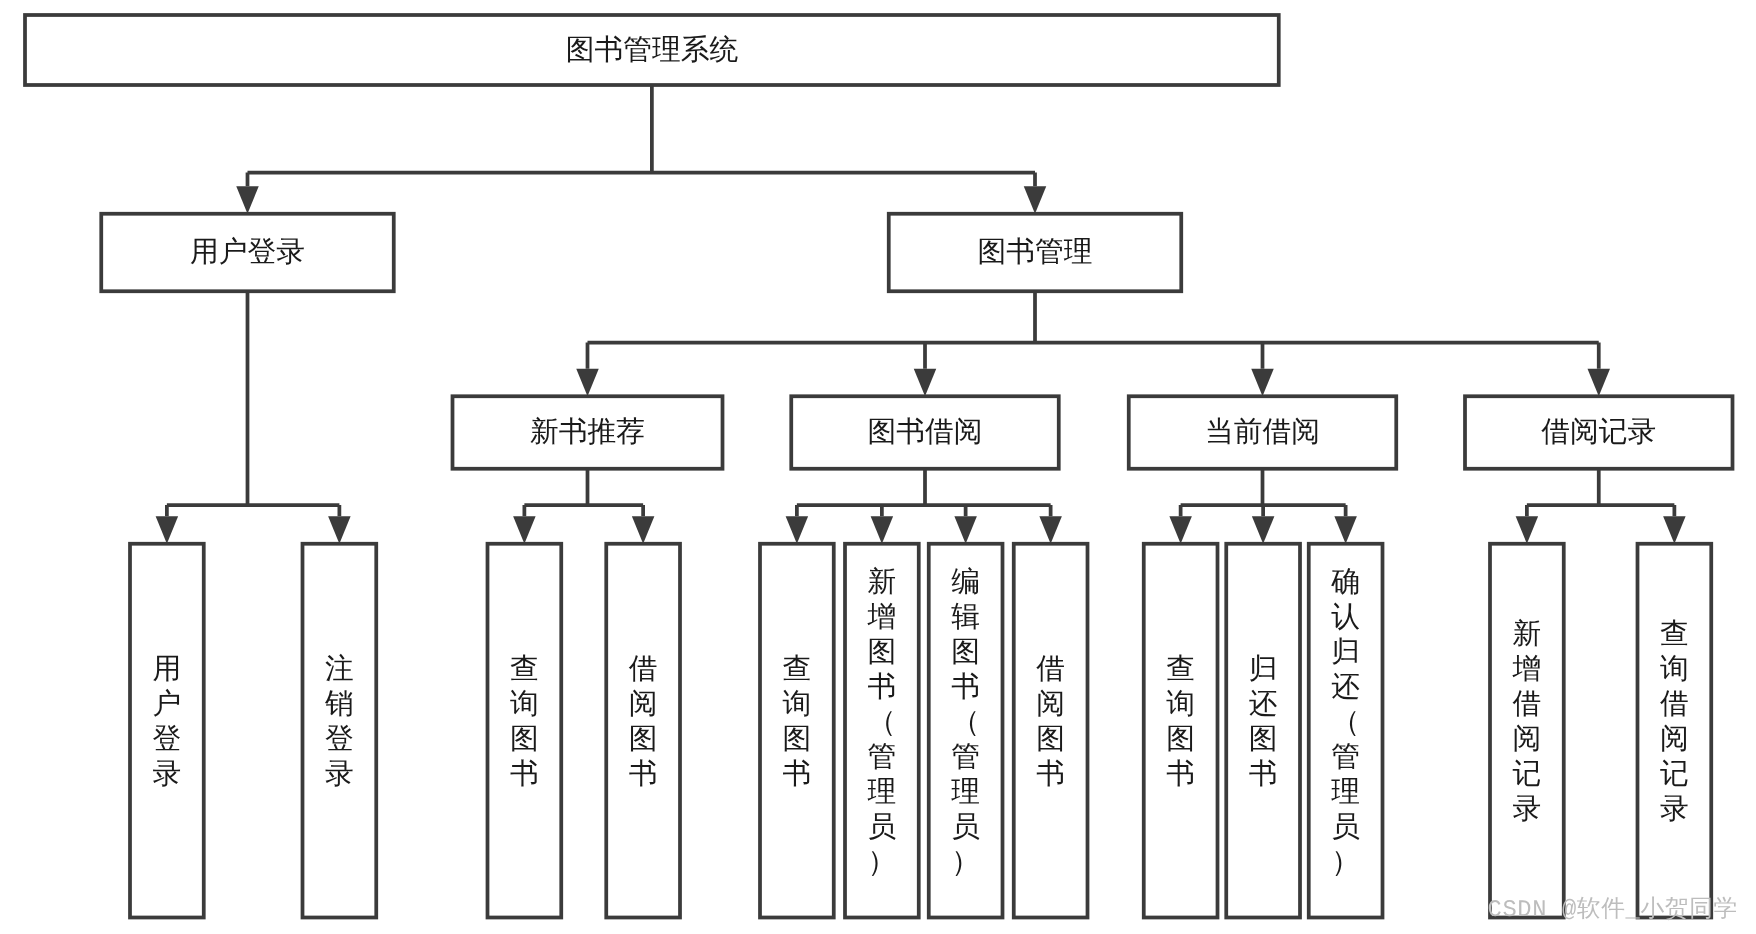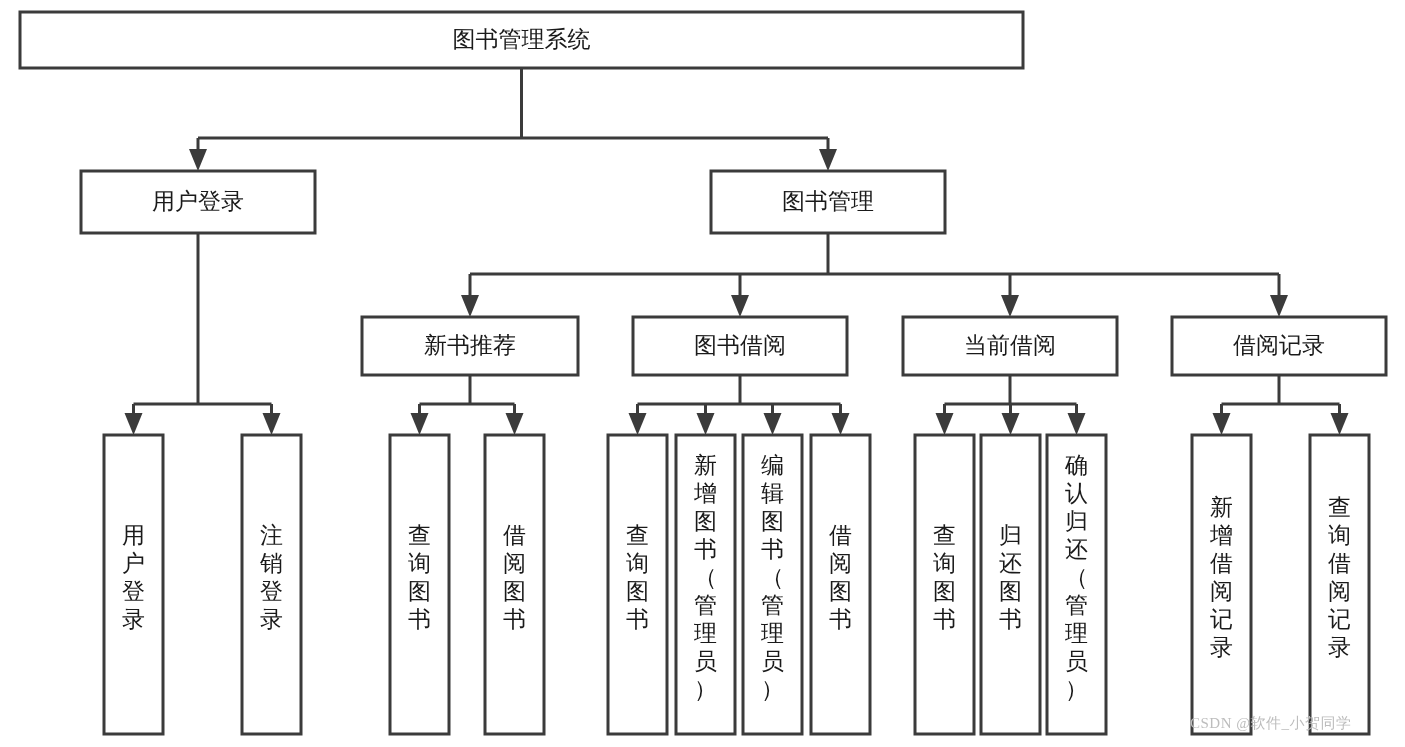--- a/index.html
+++ b/index.html
@@ -47,22 +47,22 @@
     dominant-baseline: middle;
   }
   .node-label-vertical {
     font-family: "Liberation Sans", "DejaVu Sans", sans-serif;
     fill: #1a1a1a;
     font-size: 23px;
     text-anchor: middle;
   }
   .watermark {
     position: absolute;
-    font-family: Liberation Serif, serif;
-    font-size: 15px;
+    font-family: Liberation Mono, monospace;
+    font-size: 19px;
     color: #bdbdbd;
     white-space: nowrap;
     pointer-events: none;
     letter-spacing: 0.5px;
   }
 </style>
 </head>
 <body>
 
 <div id="diagram-root">

